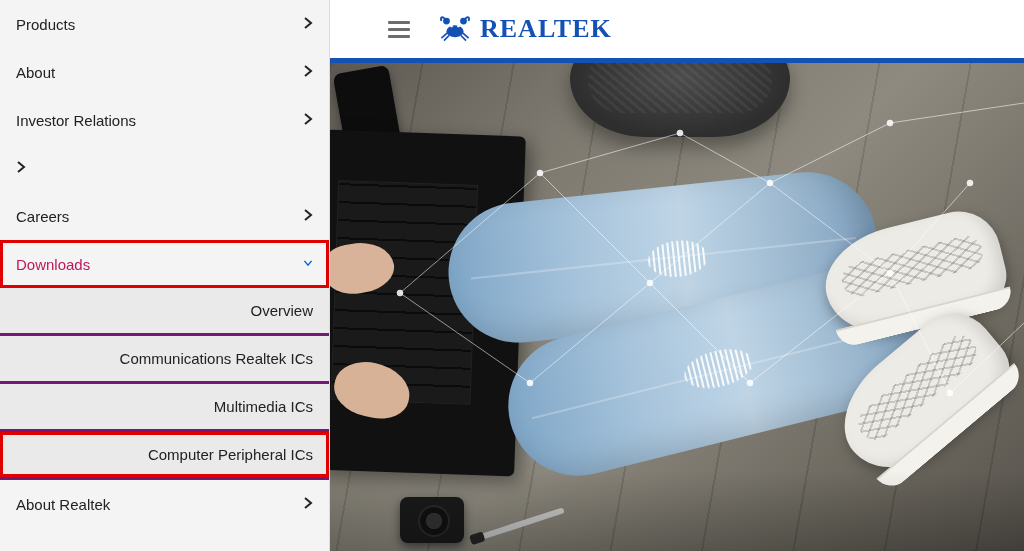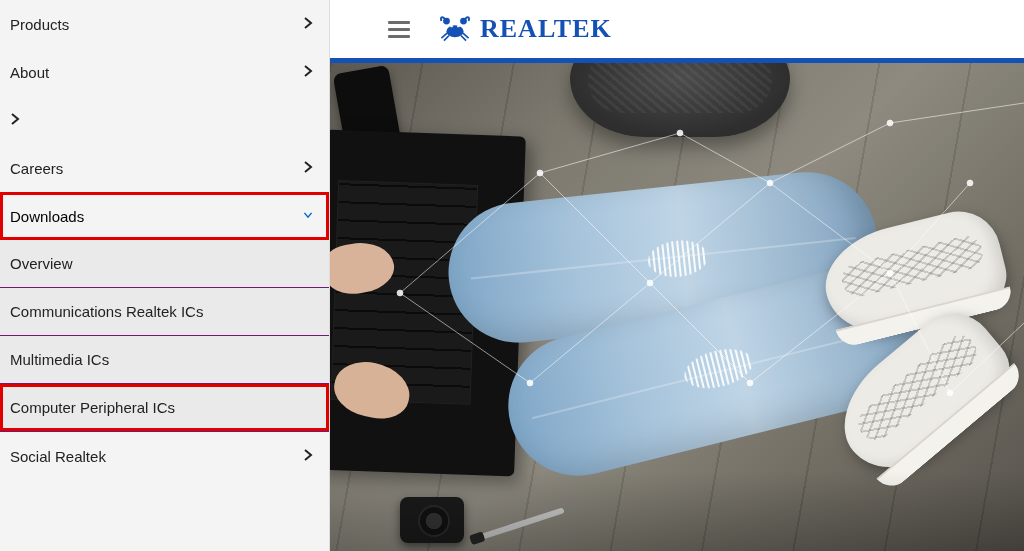--- a/index.html
+++ b/index.html
@@ -12,36 +12,37 @@
     height: 551px;
     background: #f4f4f4;
     border-right: 1px solid #ddd;
     display: flex;
     flex-direction: column;
   }
   .nav-item {
     display: flex;
     align-items: center;
     justify-content: space-between;
-    padding: 0 16px 0 10px;
+    padding: 0 16px 0 16px;
     height: 48px;
     font-size: 15px;
     color: #222;
     cursor: pointer;
     position: relative;
     gap: 8px;
   }
   .nav-item.sub {
     background: #eaeaea;
-    border-bottom: 1px solid #701a75;
+    border-bottom: 3px solid #701a75;
+    justify-content: flex-end;
   }
   .nav-item .chev svg { width: 10px; height: 14px; }
   .nav-item .chev path { stroke: #222; stroke-width: 2; fill: none; }
 
-  .nav-item.active { color: #000000; }
+  .nav-item.active { color: #be185d; }
   .nav-item.active .chev path { stroke: #0066cc; }
 
   .highlight-box {
     position: absolute;
     top: 0; left: 0; right: 0; bottom: 0;
     border: 3px solid #e10000;
     pointer-events: none;
   }
 
   
@@ -258,20 +259,28 @@
 
   <div class="nav-item">
     <span>About</span>
     <span class="chev">
       <svg viewBox="0 0 10 14">
           <path d="M2 2 L8 7 L2 12"></path>
         </svg>
     </span>
   </div>
 
+  <div class="nav-item">
+    <span>Investor Relations</span>
+    <span class="chev">
+      <svg viewBox="0 0 10 14">
+          <path d="M2 2 L8 7 L2 12"></path>
+        </svg>
+    </span>
+  </div>
 
   <div class="nav-item">
     <span class="chev">
       <svg viewBox="0 0 10 14">
           <path d="M2 2 L8 7 L2 12"></path>
         </svg>
     </span>
   </div>
 
   <div class="nav-item">
@@ -304,21 +313,21 @@
   <div class="nav-item sub">
     <span>Multimedia ICs</span>
   </div>
 
   <div class="nav-item sub">
     <span>Computer Peripheral ICs</span>
     <span class="highlight-box"></span>
   </div>
 
   <div class="nav-item">
-    <span>Social Realtek</span>
+    <span>About Realtek</span>
     <span class="chev">
       <svg viewBox="0 0 10 14">
           <path d="M2 2 L8 7 L2 12"></path>
         </svg>
     </span>
   </div>
 
 </nav>
 
 <div class="main">

